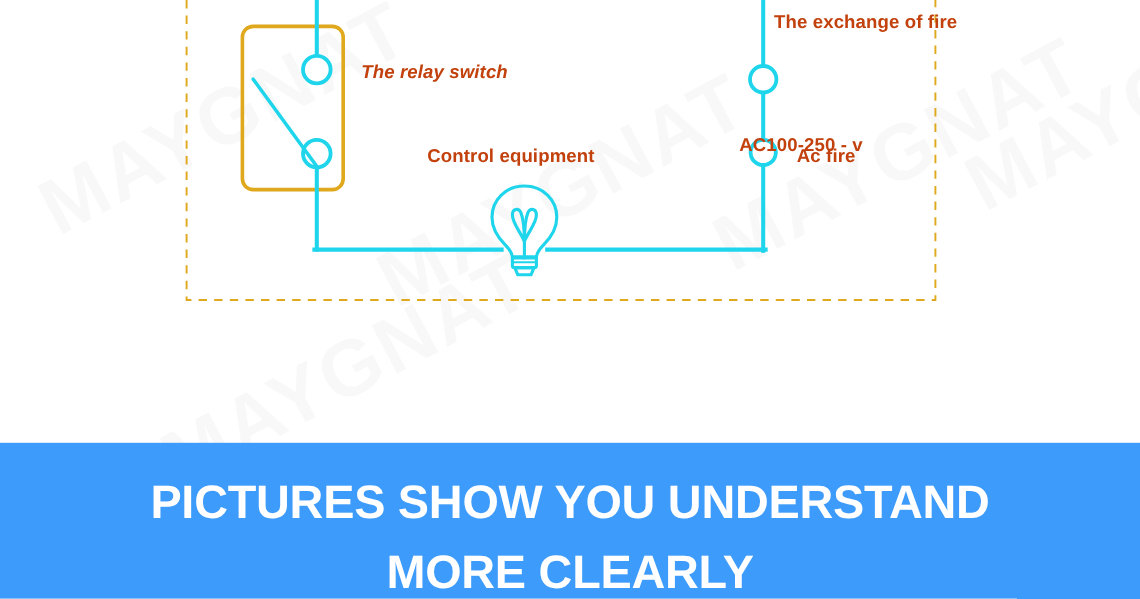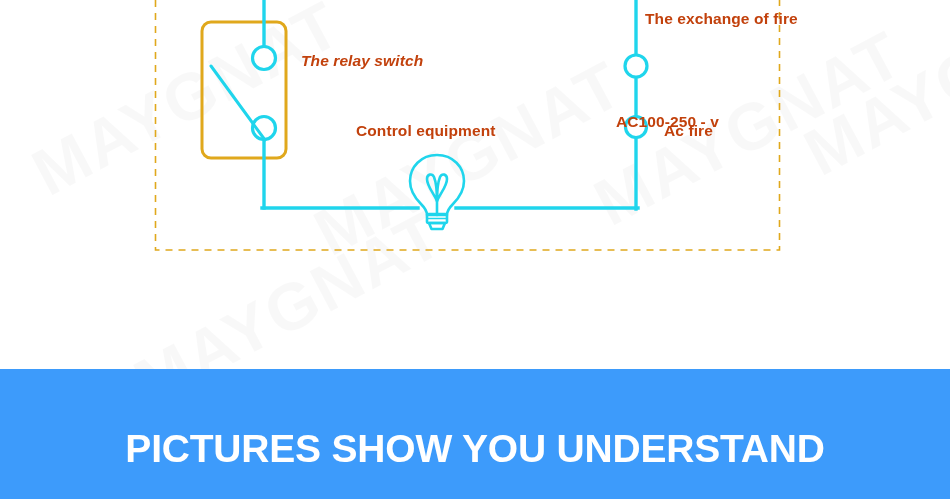--- a/index.html
+++ b/index.html
@@ -80,21 +80,21 @@
   #banner {
     position: absolute;
     left: 0;
     top: 369px;
     width: 950px;
     height: 130px;
     background: #3d9bfb;
     display: flex;
     flex-direction: column;
     align-items: center;
-    justify-content: center;
+    justify-content: space-between;
     box-sizing: border-box;
     padding-top: 30px;
   }
   .banner-line {
     color: #ffffff;
     font-family: "Liberation Sans", sans-serif;
     font-weight: bold;
     font-size: 39px;
     letter-spacing: -0.2px;
     line-height: 1.08;
@@ -175,15 +175,16 @@
 
     <div class="dlabel" id="label-exchange-fire">The exchange of fire</div>
 
     <div class="dlabel" id="label-ac-voltage">AC100-250 - v</div>
 
     <div class="dlabel" id="label-ac-zero">Ac fire</div>
   </div>
 
   <div id="banner">
     <div class="banner-line">PICTURES SHOW YOU UNDERSTAND</div>
+    <div class="banner-line">MORE CLEARLY</div>
   </div>
 
 </div>
 
 </body></html>

